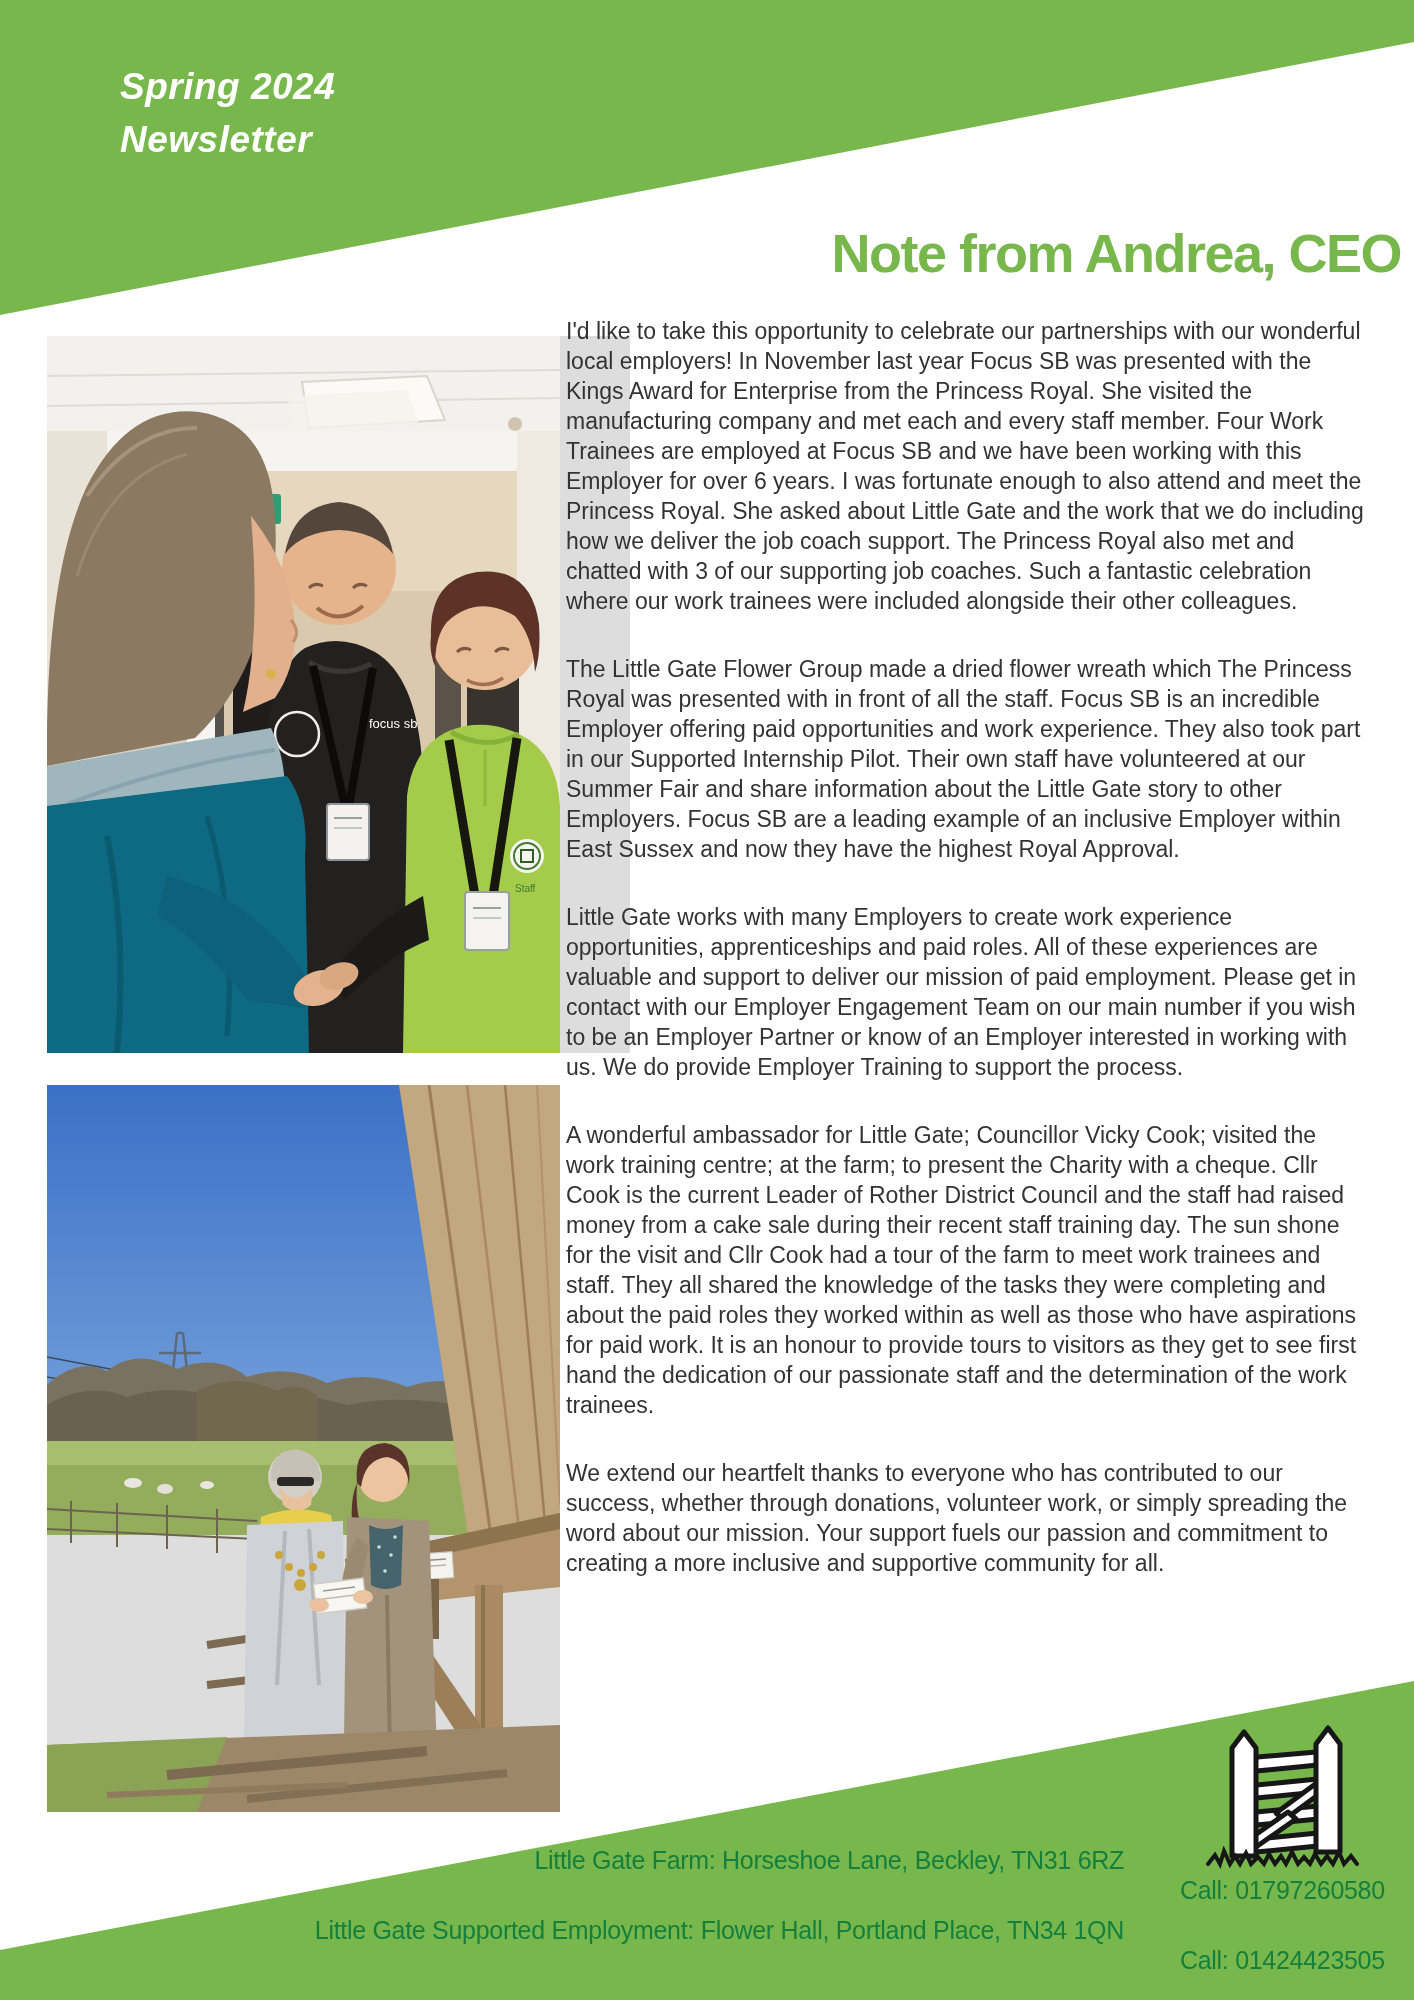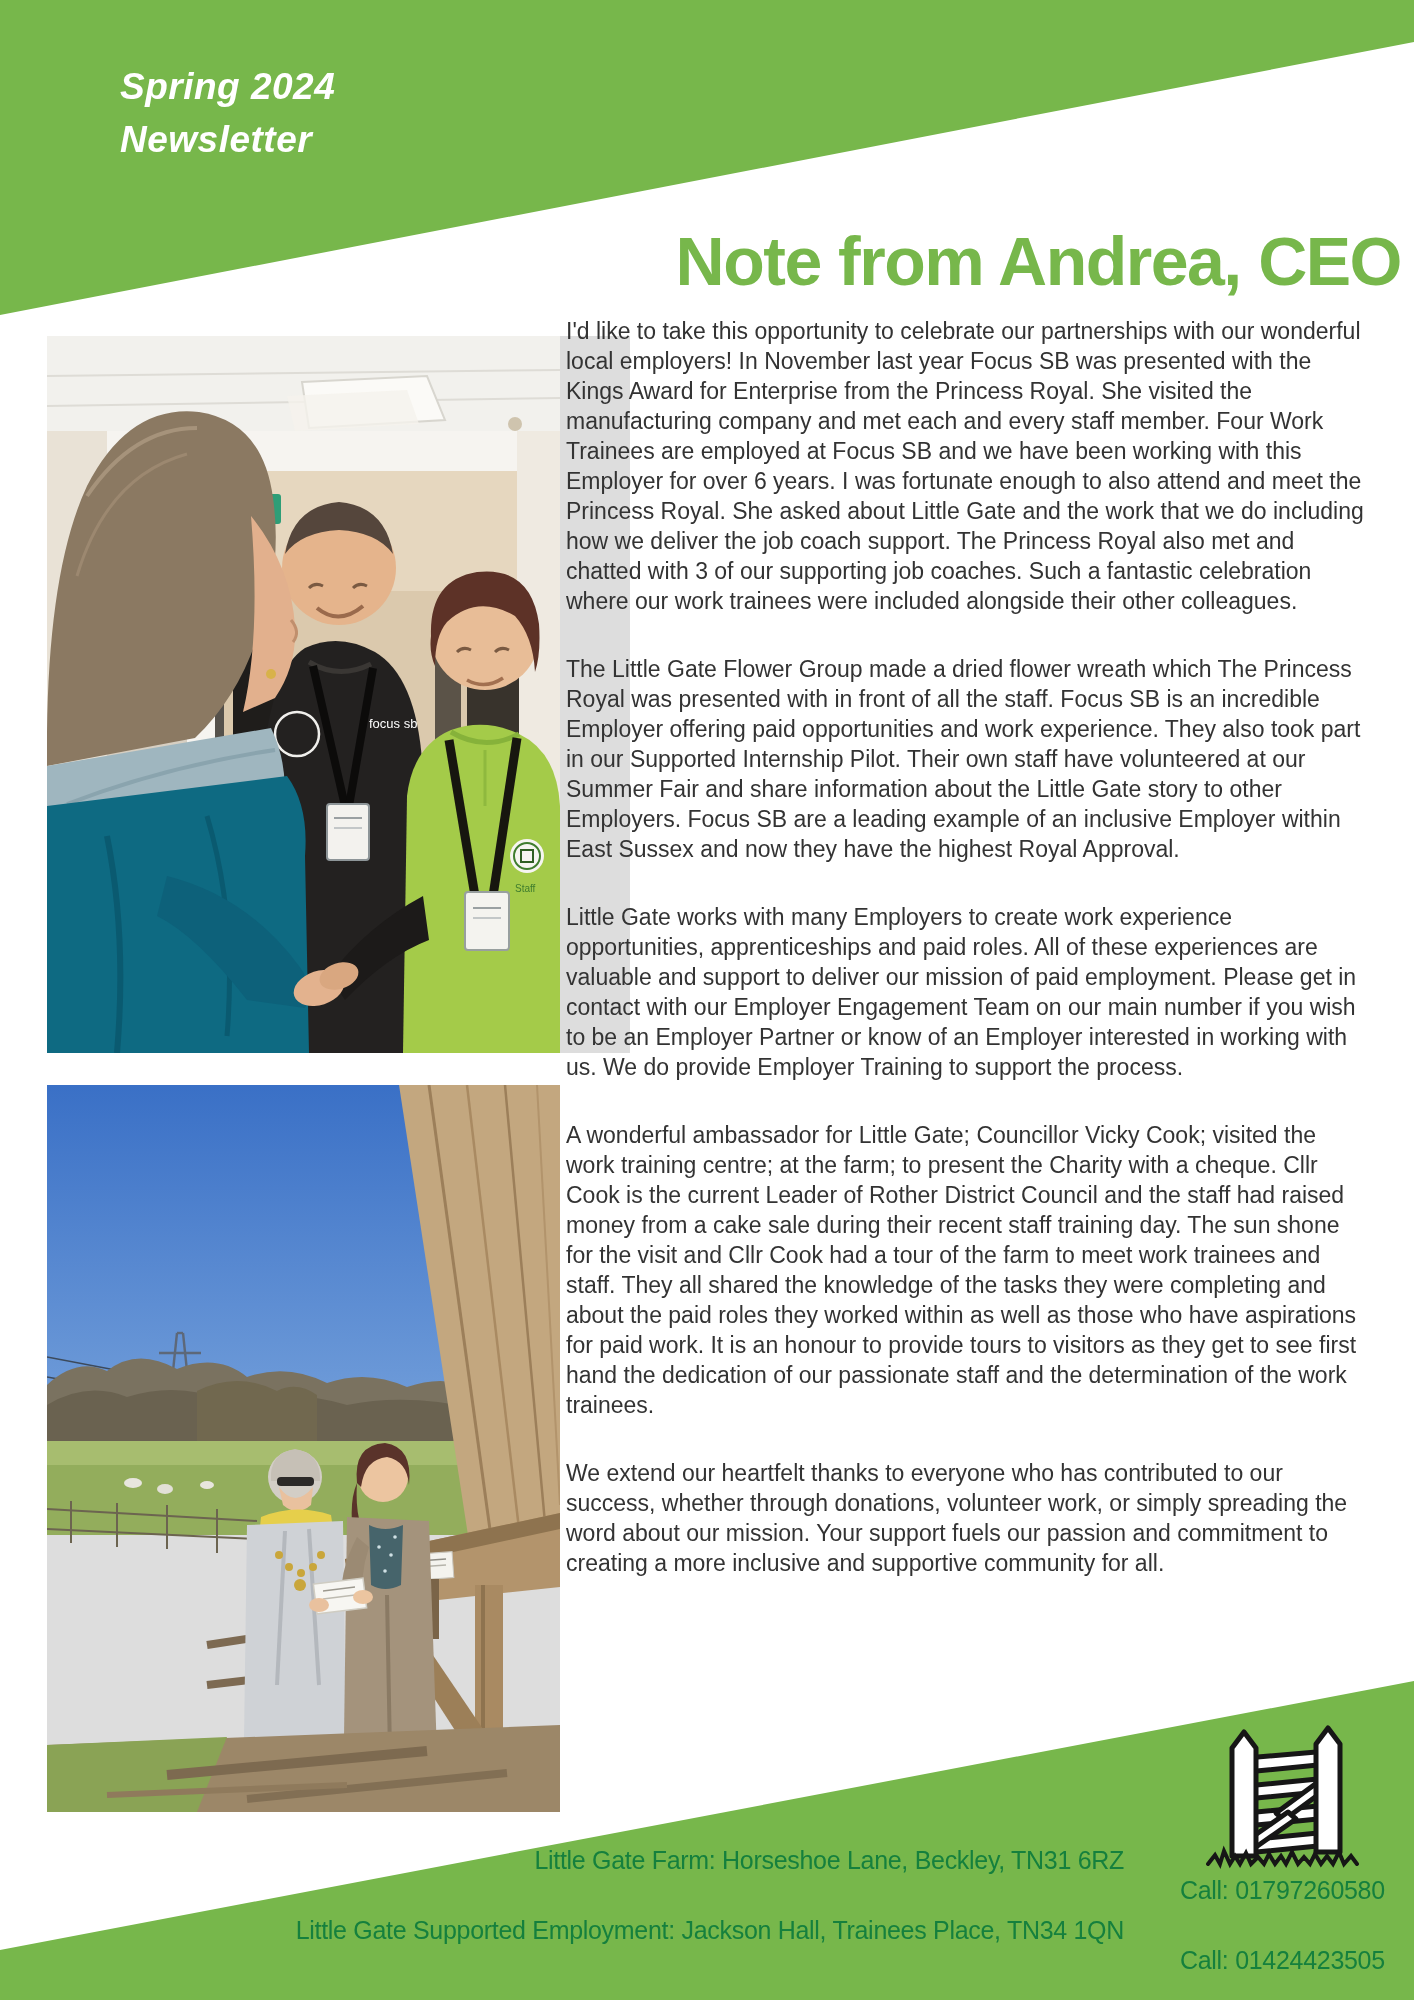--- a/index.html
+++ b/index.html
@@ -18,21 +18,21 @@
     clip-path:polygon(0 0,100% 0,100% 42px,0 315px);
     font-style:italic;
   }
   .banner-text{
     position:absolute;left:120px;top:60px;color:#ffffff;
     font-weight:bold;font-size:37px;line-height:53px;letter-spacing:.5px;
   }
   
   .main-heading{
     position:absolute;top:222px;right:13px;margin:0;
-    color:var(--green);font-size:68px;font-weight:bold;letter-spacing:-1.5px;
+    color:var(--green);font-size:54px;font-weight:bold;letter-spacing:-1.5px;
     white-space:nowrap;
   }
   
   .photo{position:absolute;left:47px;overflow:hidden;background:#ddd;}
   .photo svg{display:block;}
   .photo-1{top:336px;width:583px;height:717px;}
   .photo-2{top:1085px;width:513px;height:727px;}
   
   .article{
     position:absolute;left:566px;top:316px;width:800px;
@@ -321,18 +321,18 @@
       <path d="M6,140 l7,-9 5,9 4,-13 6,13 5,-8 5,8 6,-11 5,11 7,-7 6,7 5,-10 6,10 6,-8 5,8 6,-12 6,12 6,-7 6,7 5,-10 6,10 6,-8 6,8 6,-12 5,12 7,-8 6,8" fill="none" stroke="#161616" stroke-width="4" stroke-linecap="round"></path>
     </svg>
   </div>
 
   <div class="footer-text">
     <div class="footer-row">
       <span>Little Gate Farm: Horseshoe Lane, Beckley, TN31 6RZ</span>
       <span class="footer-phone">Call: 01797260580</span>
     </div>
     <div class="footer-row">
-      <span>Little Gate Supported Employment: Jackson Hall, Trainees Place, TN34 1QN</span>
+      <span>Little Gate Supported Employment: Flower Hall, Portland Place, TN34 1QN</span>
       <span class="footer-phone">Call: 01424423505</span>
     </div>
   </div>
 
 </div>
 
 </body></html>

